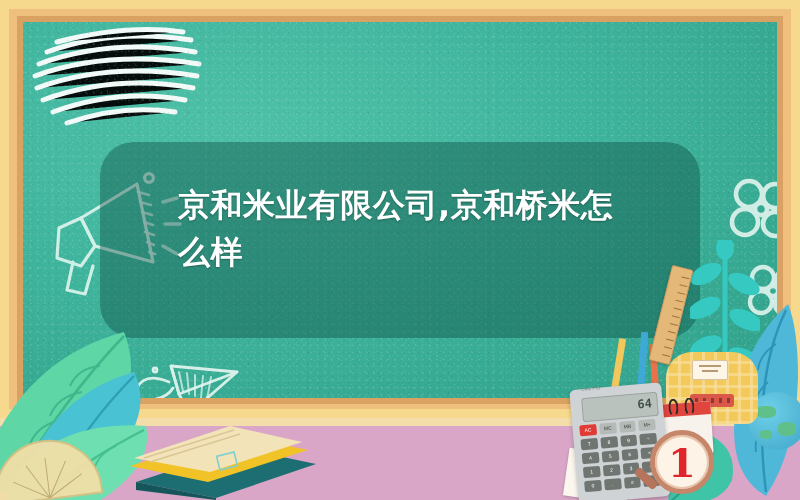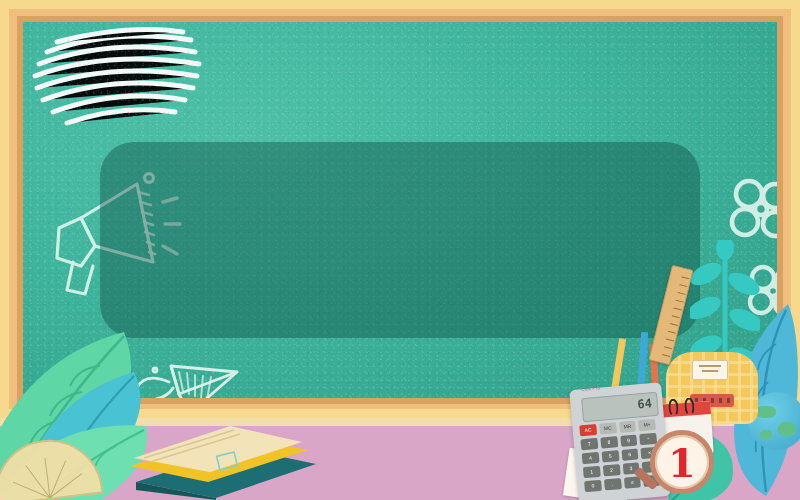--- a/index.html
+++ b/index.html
@@ -255,20 +255,21 @@
         <line x1="84" y1="17" x2="84" y2="38"></line>
           <line x1="92" y1="18" x2="90" y2="40"></line>
         <line x1="100" y1="19" x2="96" y2="42"></line>
       </g>
     </svg>
 
     
     <div class="overlay" style="left:77px;top:120px;"></div>
   </div>
 
+  <div class="headline">京和米业有限公司,京和桥米怎么样</div>
 
   <svg class="obj leaf-l1" viewBox="0 0 190 180">
     <path d="M150 6 Q60 30 18 118 Q6 152 34 170 Q96 168 140 96 Q168 52 150 6 Z" fill="#5fd6a6"></path>
     <path d="M150 10 Q92 70 34 166" stroke="#3fb88c" stroke-width="2.6" fill="none"></path>
     <g stroke="#3fb88c" stroke-width="2" fill="none">
       <path d="M126 40 Q104 42 96 60"></path>
         <path d="M108 66 Q84 70 76 90"></path>
       <path d="M88 94 Q64 98 56 118"></path>
         <path d="M68 122 Q46 128 40 148"></path>
     </g>

